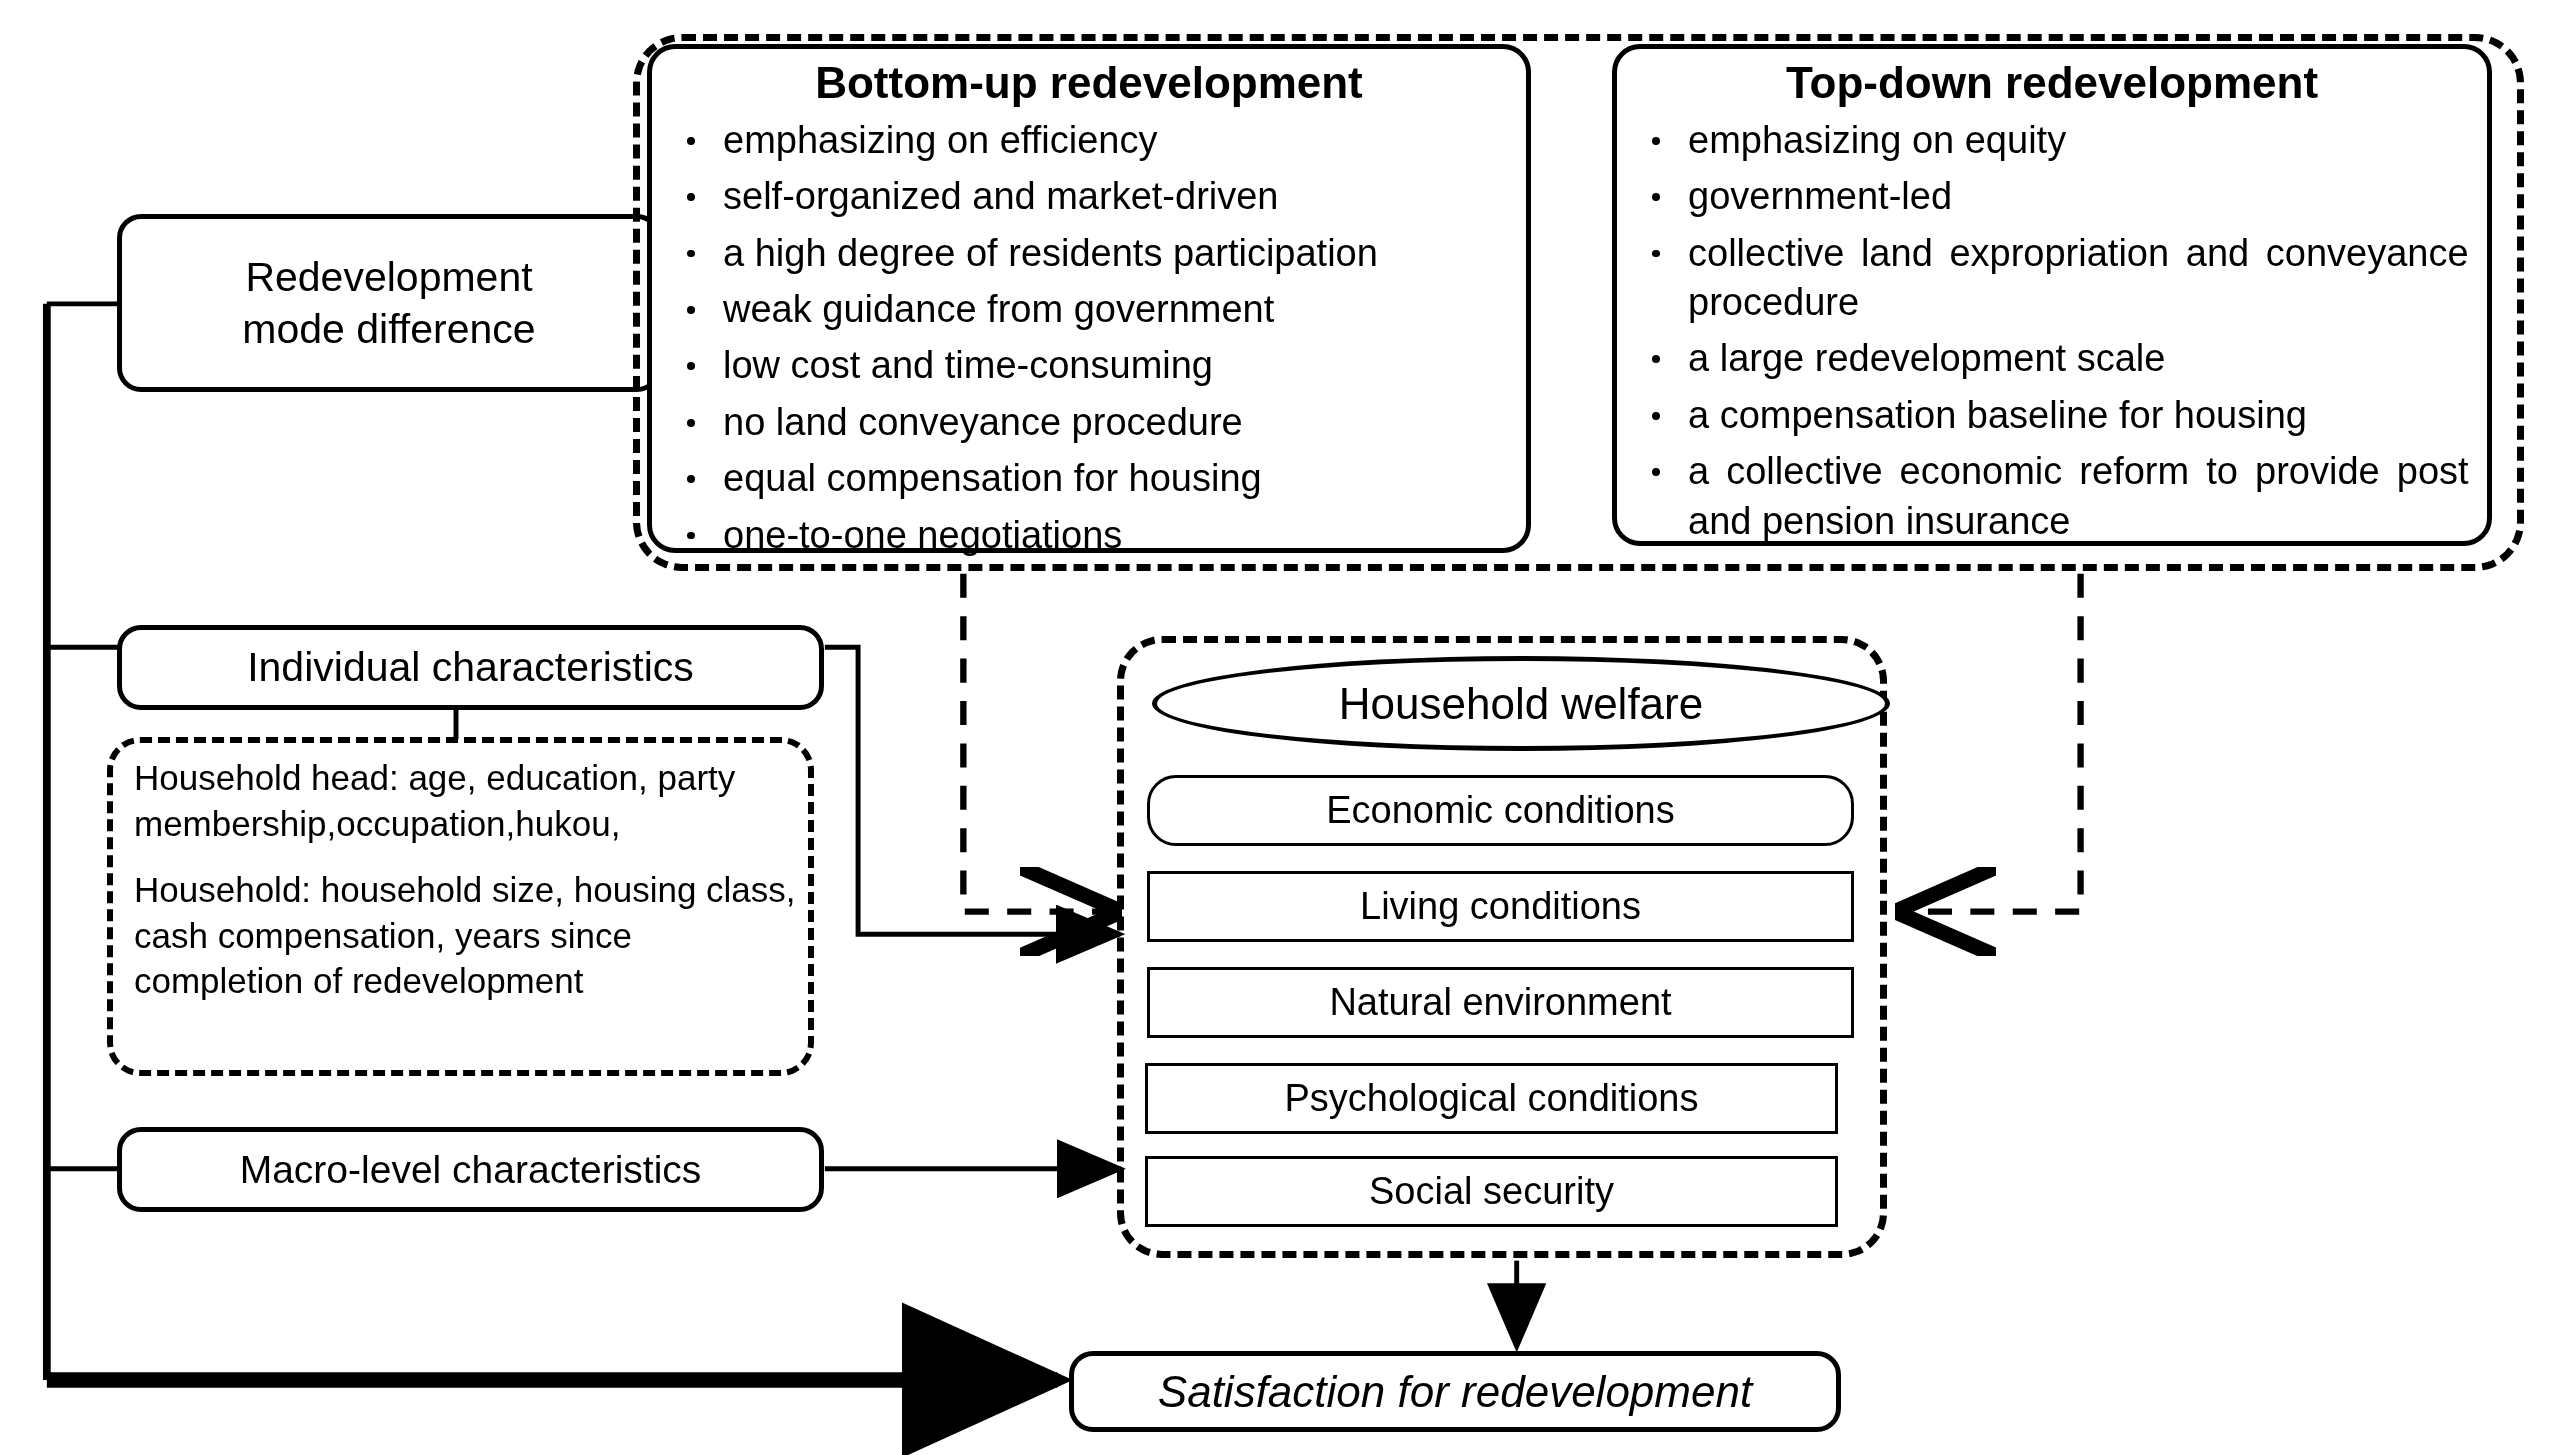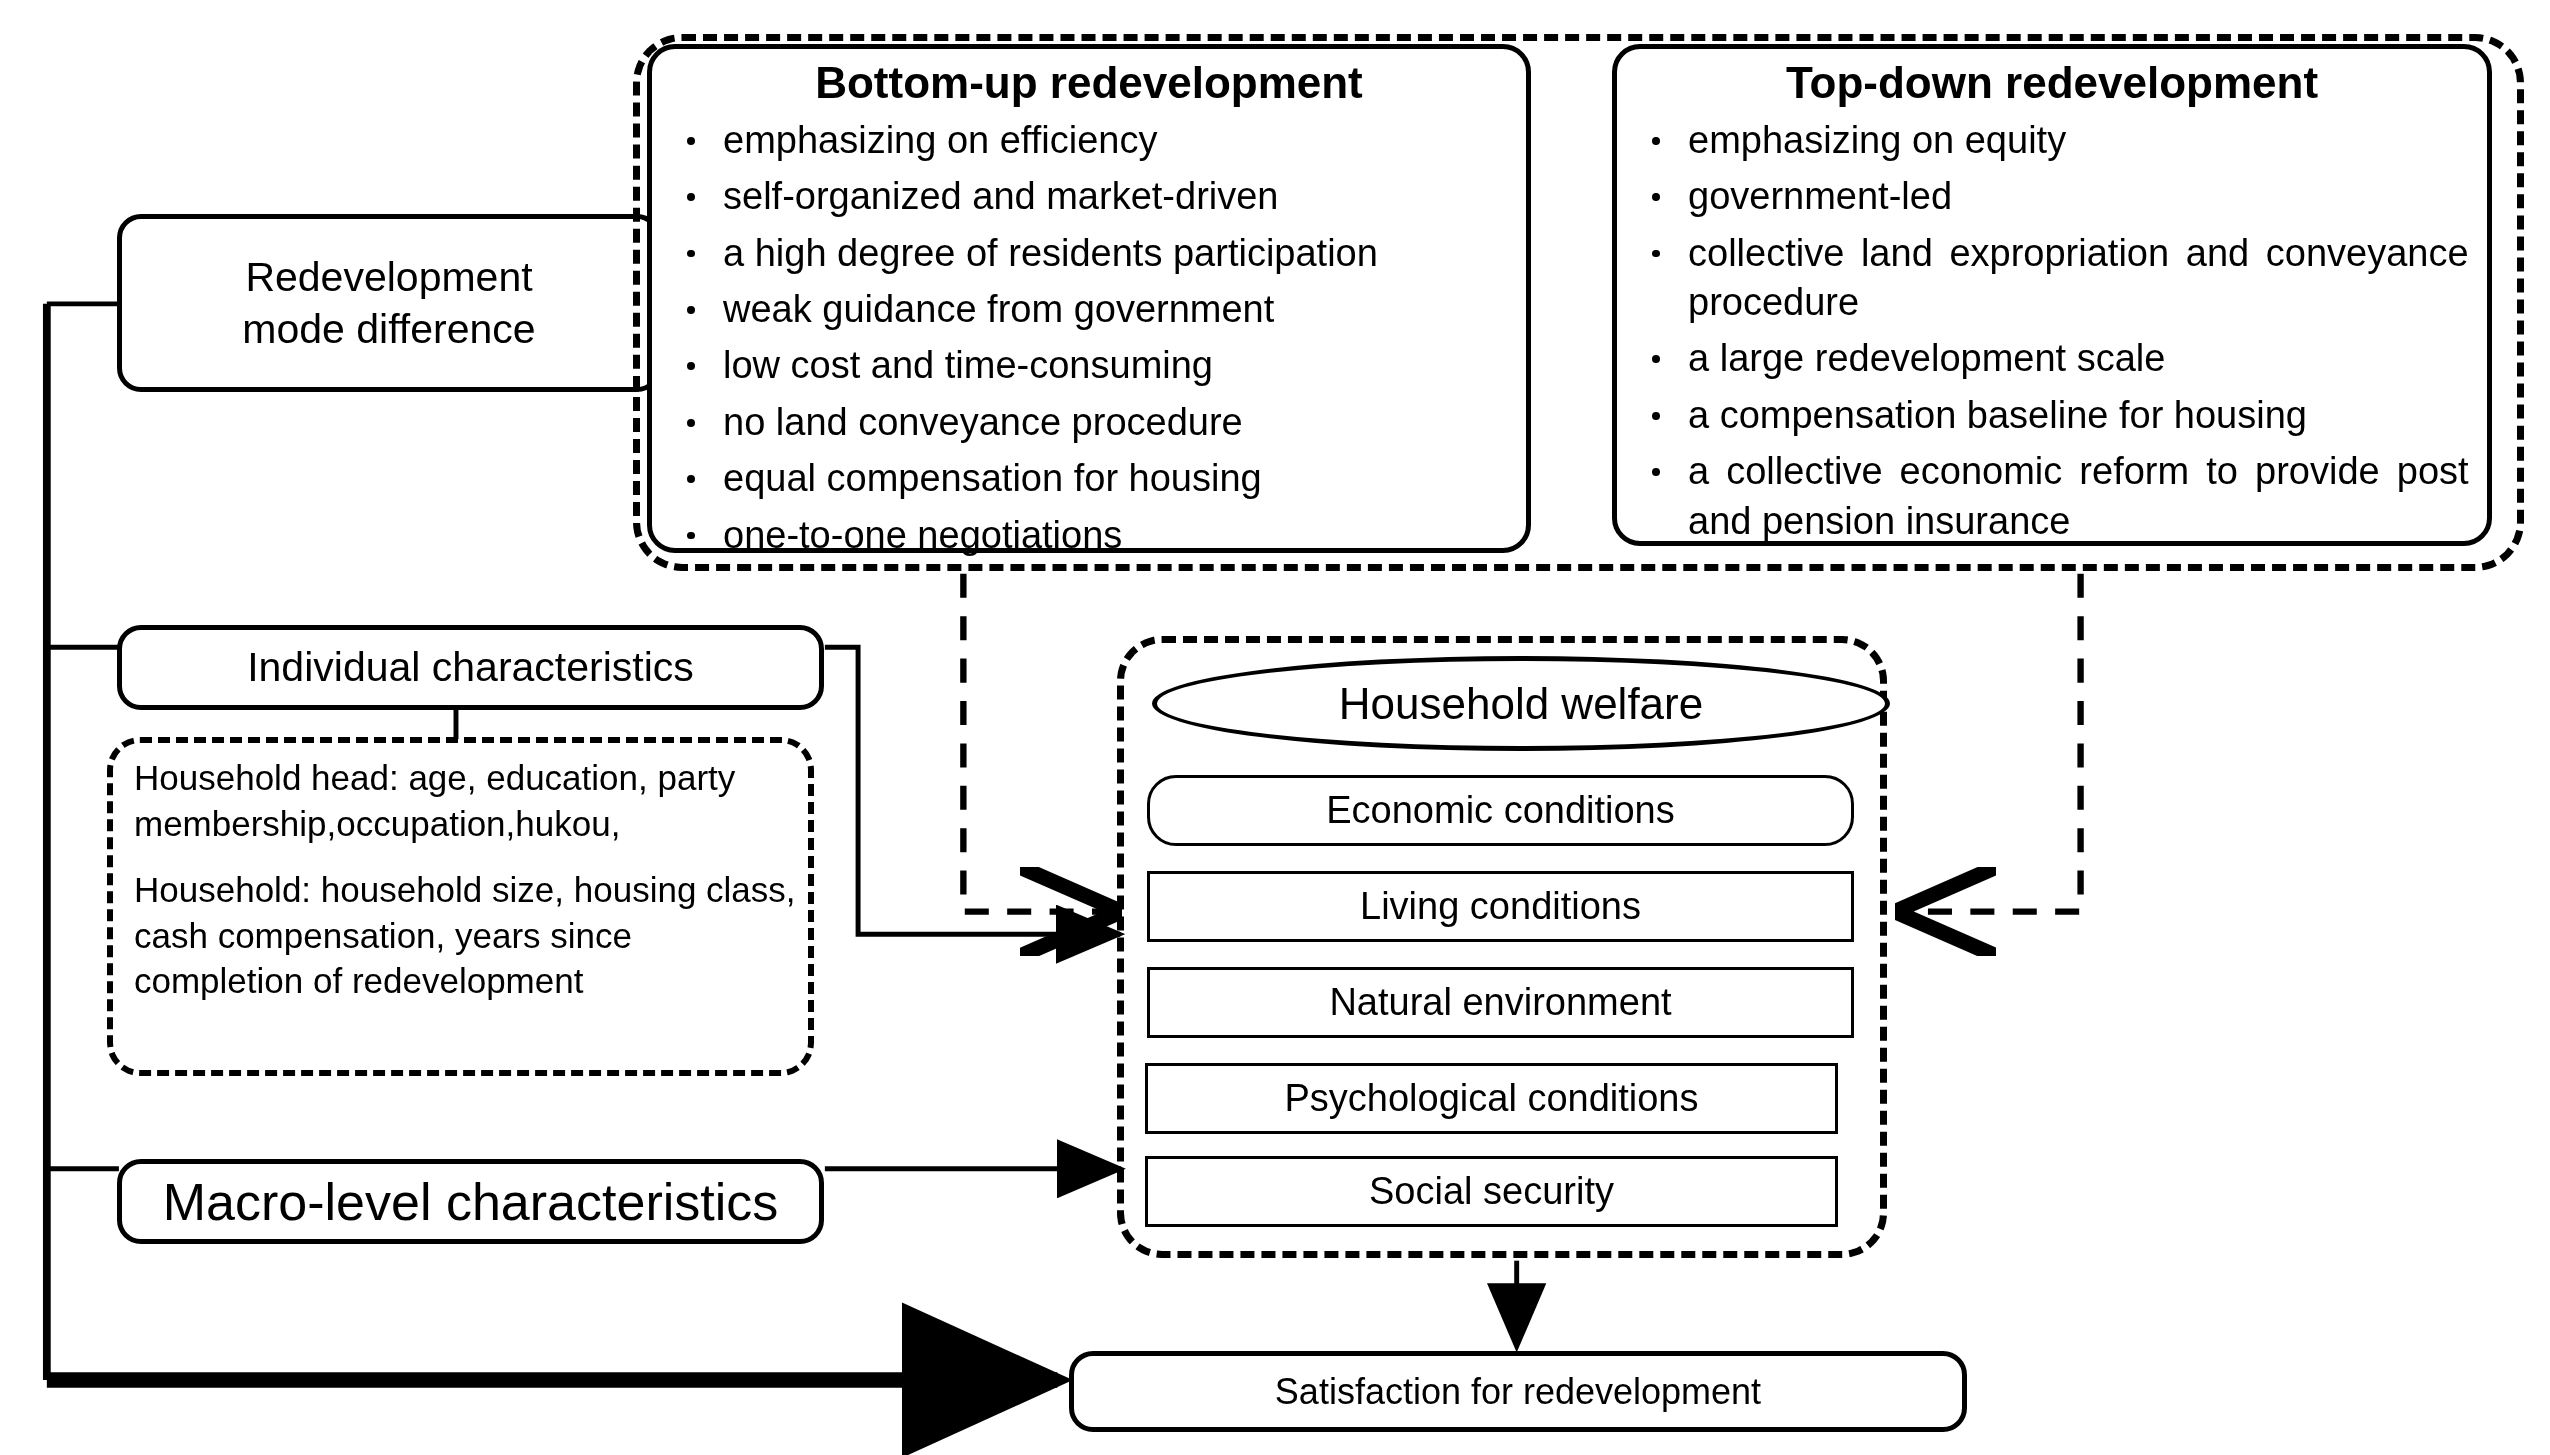--- a/index.html
+++ b/index.html
@@ -10,22 +10,22 @@
 
   .node{position:absolute;box-sizing:border-box;background:#fff;}
 
   
   .rbox{border:5px solid #000;border-radius:24px;display:flex;align-items:center;justify-content:center;text-align:center;}
   
   .dbox{border:6.4px dashed #000;border-radius:33px;box-sizing:border-box;background:transparent;}
 
   .mode-box{left:117px;top:214px;width:544px;height:178px;font-size:41px;line-height:1.28;}
   .indiv-box{left:117px;top:605px;width:707px;height:85px;font-size:41px;margin-top:20px;}
-  .macro-box{left:117px;top:1127px;width:707px;height:85px;font-size:52px;margin-top:32px;}
-  .satis-box{left:1069px;top:1351px;width:898px;height:81px;font-size:36px;}
+  .macro-box{left:117px;top:1127px;width:707px;height:85px;font-size:39px;}
+  .satis-box{left:1069px;top:1351px;width:772px;height:81px;font-size:44px;font-style:italic;}
 
   .hh-dashed{left:107px;top:737px;width:707px;height:339px;}
   .hh-text{position:absolute;left:134px;top:755px;width:664px;font-size:35px;line-height:1.30;}
   .hh-text p{margin:0 0 21px 0;}
   .hh-text p:last-child{margin-bottom:0;}
 
   
   .modes-outer{left:633px;top:34px;width:1891px;height:537px;border-width:7px;border-radius:49px;}
 
   .mode-card{position:absolute;border:5.7px solid #000;border-radius:28px;background:#fff;box-sizing:border-box;}

